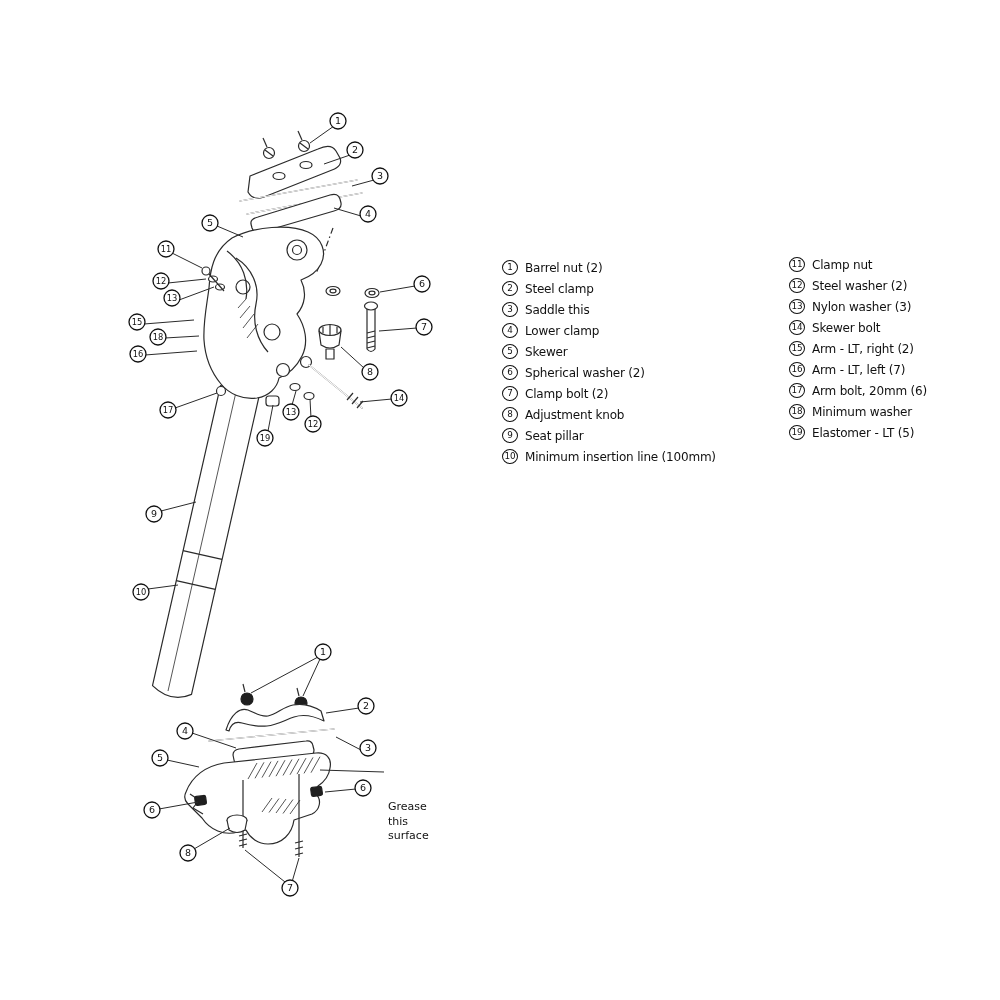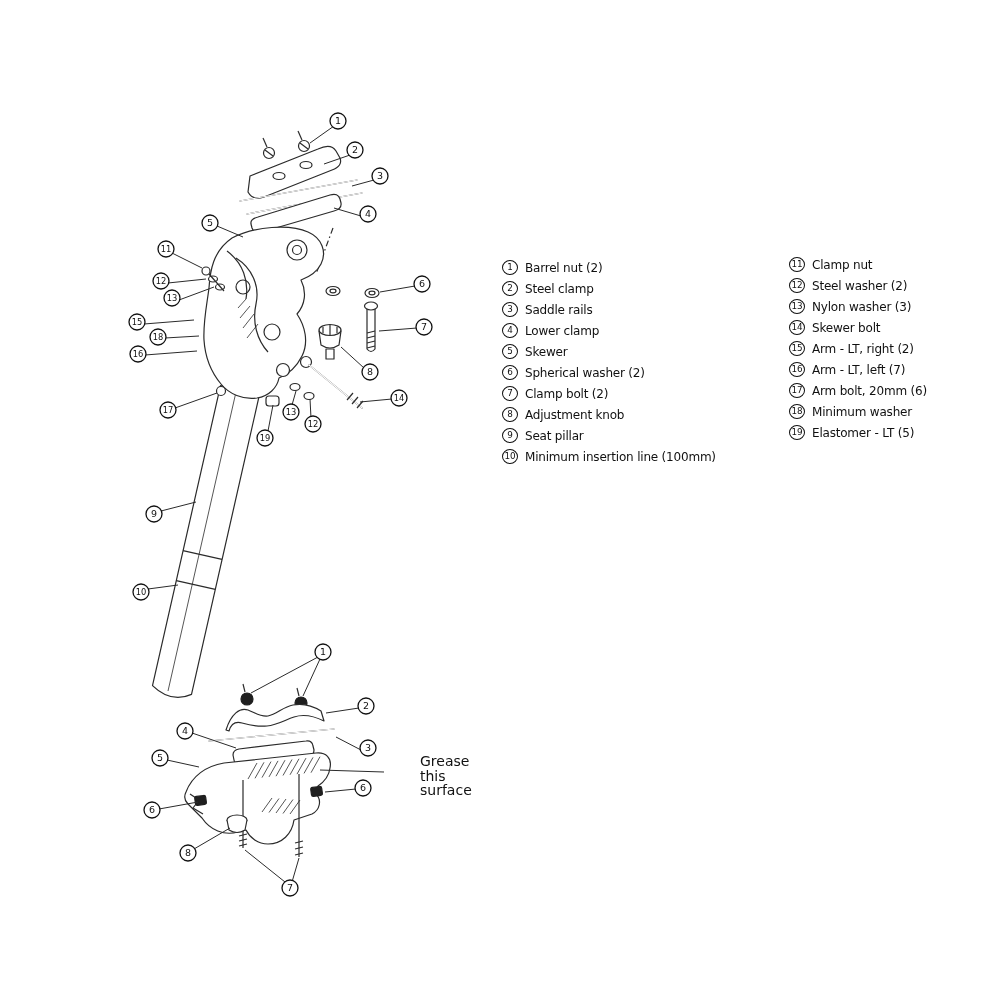--- a/index.html
+++ b/index.html
@@ -28,22 +28,22 @@
   .legend-row { display:flex; align-items:center; height:21px; }
   .badge {
     width:16px; height:15px; flex:0 0 auto;
     border:1.3px solid #111; border-radius:50%;
     display:flex; align-items:center; justify-content:center;
     font-size:8.8px; line-height:1;
   }
   .label { margin-left:7px; font-size:12px; white-space:nowrap; letter-spacing:-0.2px; }
 
   .grease {
-    position:absolute; left:388px; top:754px;
-    font-size:14px; line-height:14.5px; white-space:pre-line;margin-left:32px;
+    position:absolute; left:388px; top:800px;
+    font-size:11px; line-height:14.5px; white-space:pre-line;
   }
 </style>
 </head>
 <body>
 
 <div class="canvas">
 
 <svg width="1000" height="1000" viewBox="0 0 1000 1000">
 
   <g class="art">
@@ -381,21 +381,21 @@
   <div class="legend-row">
         <span class="badge">1</span>
         <span class="label">Barrel nut (2)</span>
       </div>
   <div class="legend-row">
         <span class="badge">2</span>
         <span class="label">Steel clamp</span>
       </div>
   <div class="legend-row">
         <span class="badge">3</span>
-        <span class="label">Saddle rails</span>
+        <span class="label">Saddle this</span>
       </div>
   <div class="legend-row">
         <span class="badge">4</span>
         <span class="label">Lower clamp</span>
       </div>
   <div class="legend-row">
         <span class="badge">5</span>
         <span class="label">Skewer</span>
       </div>
   <div class="legend-row">

